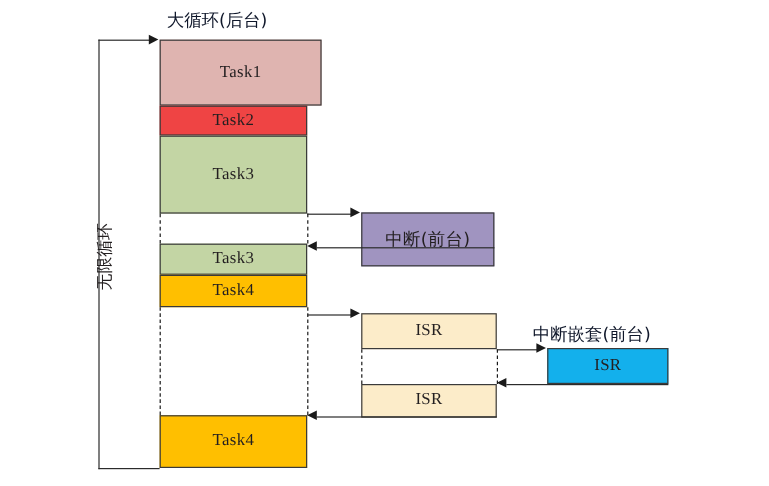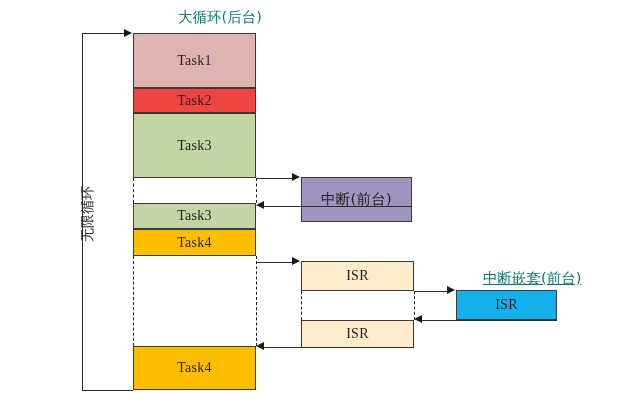--- a/index.html
+++ b/index.html
@@ -23,24 +23,23 @@
     border: 1.3px solid #3a3a3a;
     display: flex;
     align-items: center;
     justify-content: center;
     color: #231f20;
     font-size: 14px;
     letter-spacing: 0.3px;
   }
   .label {
     position: absolute;
-    color: #0f766e;
+    color: #0f172a;
     white-space: nowrap;
     font-size: 15px;
-    margin-left: 39px;
   }
   .cjk {
     font-family: "DejaVu Sans", "Liberation Sans", sans-serif;
     font-size: 14.5px;
   }
   .line {
     position: absolute;
     background: #2b2b2b;
   }
   .hline { height: 1.3px; }
@@ -89,21 +88,21 @@
 
   <div class="label cjk" style="left:139px; top:8px;">大循环(后台)</div>
 
   <div class="line vline" style="left:82px; top:33px; height:358px;"></div>
   <div class="line hline" style="left:82px; top:33px; width:44px;"></div>
   <div class="arrow-r" style="left:124px; top:28.6px;"></div>
   <div class="line hline" style="left:82px; top:389.7px; width:51px;"></div>
 
   <div class="vert-text" style="left:38px; top:205px; width:100px; text-align:center;">无限循环</div>
 
-  <div class="box" style="left:133px; top:33px; width:123px; height:55px; background:#dfb4b0;">Task1</div>
+  <div class="box" style="left:133px; top:33px; width:135px; height:55px; background:#dfb4b0;">Task1</div>
 
   <div class="box" style="left:133px; top:88px; width:123px; height:25px; background:#ef4444;">Task2</div>
 
   <div class="box" style="left:133px; top:113px; width:123px; height:65px; background:#c3d5a4;">Task3</div>
 
   <div class="box" style="left:133px; top:203px; width:123px; height:26px; background:#c3d5a4;">Task3</div>
 
   <div class="box" style="left:133px; top:229px; width:123px; height:27px; background:#ffbf00;">Task4</div>
 
   <div class="box" style="left:133px; top:346px; width:123px; height:44px; background:#ffbf00;">Task4</div>
@@ -129,21 +128,21 @@
   <div class="box" style="left:301px; top:261px; width:113px; height:30px; background:#fcecc9;">ISR</div>
 
   <div class="box" style="left:301px; top:320px; width:113px; height:28px; background:#fcecc9;">ISR</div>
 
   <div class="dash-v" style="left:301px; top:291px; height:29px;"></div>
   <div class="dash-v" style="left:413.5px; top:291px; height:29px;"></div>
 
   <div class="line hline" style="left:264px; top:346.5px; width:150px;"></div>
   <div class="arrow-l" style="left:256px; top:342.2px;"></div>
 
-  <div class="label cjk" style="left:444px; top:269px;text-decoration:underline;">中断嵌套(前台)</div>
+  <div class="label cjk" style="left:444px; top:269px;">中断嵌套(前台)</div>
 
   <div class="line hline" style="left:414px; top:290.5px; width:34px;"></div>
   <div class="arrow-r" style="left:447px; top:286.2px;"></div>
 
   <div class="box" style="left:456px; top:290px; width:101px; height:30px; background:#13b0ec;">ISR</div>
 
   <div class="line hline" style="left:422px; top:319.5px; width:135px;"></div>
   <div class="arrow-l" style="left:414px; top:315.2px;"></div>
 
   <div class="bottom-caption" style="left:232px; top:398px; height:7px;"></div>

